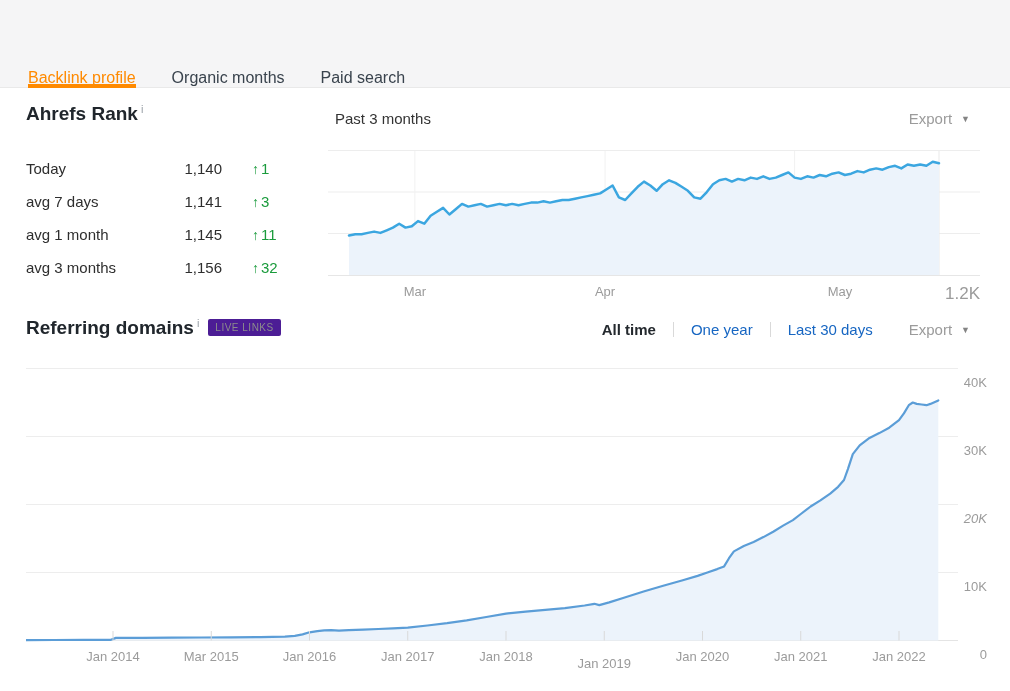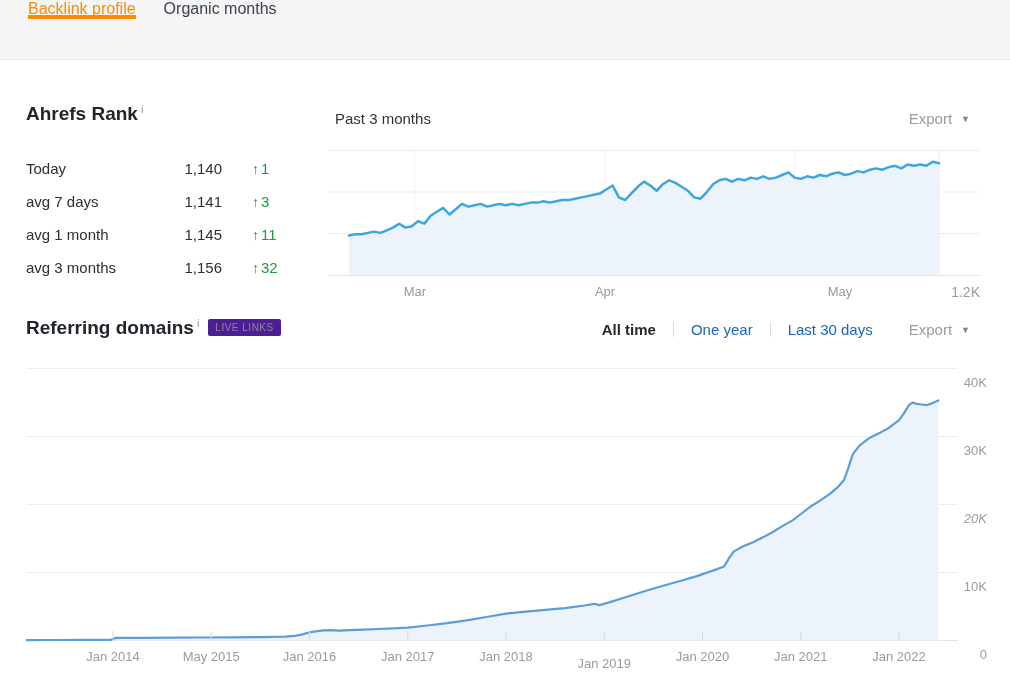--- a/index.html
+++ b/index.html
@@ -1,21 +1,21 @@
 <!DOCTYPE html>
 <html><head>
 <meta charset="utf-8">
 <style>
   html,body{margin:0;padding:0;background:#fff;}
   .page{position:relative;width:1010px;height:691px;overflow:hidden;background:#fff;
         font-family:"Liberation Sans",sans-serif;}
   
-  .tabbar{position:absolute;left:0;top:0;width:100%;height:60px;background:#f5f5f6;
-          border-bottom:1px solid #e9e9e9;box-sizing:border-box;display:flex;align-items:flex-start;
-          padding-left:28px;gap:28px;}
+  .tabbar{position:absolute;left:0;top:0;width:100%;height:88px;background:#f5f5f6;
+          border-bottom:1px solid #e9e9e9;box-sizing:border-box;display:flex;align-items:flex-end;
+          padding-left:28px;gap:36px;}
   .tab{position:relative;display:flex;align-items:center;font-size:16px;color:#39434d;cursor:pointer;}
   .tab.active{color:#ff8a00;}
   .tab.active .tab-underline{position:absolute;left:0;right:0;bottom:-1px;height:4px;background:#ff8a00;}
   
   .rank-title{position:absolute;left:26px;top:103px;margin:0;font-size:19px;font-weight:bold;color:#20262c;}
   .info-sup{font-size:11px;color:#9aa1a8;font-weight:normal;vertical-align:7px;margin-left:3px;cursor:pointer;}
   .rank-table{position:absolute;left:26px;top:152px;width:300px;font-size:15px;color:#2e2e2e;}
   .rrow{display:flex;height:33px;align-items:center;}
   .rlabel{width:138px;}
   .rvalue{width:58px;text-align:right;}
@@ -36,34 +36,37 @@
   .filter.link{color:#1766c2;}
   .fsep{width:1px;height:15px;background:#d9d9d9;margin:0 17px;}
   .filters .export-inline{margin-left:36px;display:flex;align-items:center;gap:9px;color:#9b9b9b;cursor:pointer;}
   
   svg{position:absolute;display:block;}
   #rank-svg{left:328px;top:150px;}
   #ref-svg{left:26px;top:366px;}
   .xlab,.ylab{position:absolute;font-size:13px;color:#9b9b9b;line-height:15px;}
   .xlab{text-align:center;}
   .ylab{text-align:right;right:23px;width:40px;}
-  .klab{position:absolute;top:284px;right:30px;font-size:14px;color:#9b9b9b;}
+  .klab{position:absolute;top:284px;right:30px;font-size:17px;color:#9b9b9b;}
 </style>
 </head>
 <body>
 
 <div class="page">
 
   <div class="tabbar">
     <div class="tab active">
       <span>Backlink profile</span>
       <span class="tab-underline"></span>
     </div>
     <div class="tab">
       <span>Organic months</span>
+    </div>
+    <div class="tab">
+      <span>Paid search</span>
     </div>
   </div>
 
   <h2 class="rank-title"><span>Ahrefs Rank</span><sup class="info-sup">i</sup></h2>
 
   <div class="rank-table">
     <div class="rrow">
       <span class="rlabel">Today</span>
       <span class="rvalue">1,140</span>
       <span class="rdelta">
@@ -152,21 +155,21 @@
 
 <div class="xlab" style="left: 379.904px; top: 284px; width: 70px;">Mar</div>
     <div class="xlab" style="left: 570.085px; top: 284px; width: 70px;">Apr</div>
     <div class="xlab" style="left: 805px; top: 284px; width: 70px;">May</div>
     <div class="ylab" style="left: auto; top: 375px; width: 40px; text-align: right;">40K</div>
     <div class="ylab" style="left: auto; top: 443px; width: 40px; text-align: right;">30K</div>
     <div class="ylab" style="left: auto; top: 511px; width: 40px; text-align: right; font-style: italic;">20K</div>
     <div class="ylab" style="left: auto; top: 579px; width: 40px; text-align: right;">10K</div>
     <div class="ylab" style="left: auto; top: 647px; width: 40px; text-align: right;">0</div>
     <div class="xlab" style="left: 73px; top: 649px; width: 80px;">Jan 2014</div>
-    <div class="xlab" style="left: 171.25px; top: 649px; width: 80px;">May 2015</div>
+    <div class="xlab" style="left: 171.25px; top: 649px; width: 80px;">Mar 2015</div>
     <div class="xlab" style="left: 269.5px; top: 649px; width: 80px;">Jan 2016</div>
     <div class="xlab" style="left: 367.75px; top: 649px; width: 80px;">Jan 2017</div>
     <div class="xlab" style="left: 466px; top: 649px; width: 80px;">Jan 2018</div>
     <div class="xlab" style="left: 564.25px; top: 656px; width: 80px;">Jan 2019</div>
     <div class="xlab" style="left: 662.5px; top: 649px; width: 80px;">Jan 2020</div>
     <div class="xlab" style="left: 760.75px; top: 649px; width: 80px;">Jan 2021</div>
     <div class="xlab" style="left: 859px; top: 649px; width: 80px;">Jan 2022</div>
   </div>
 
 </body></html>

